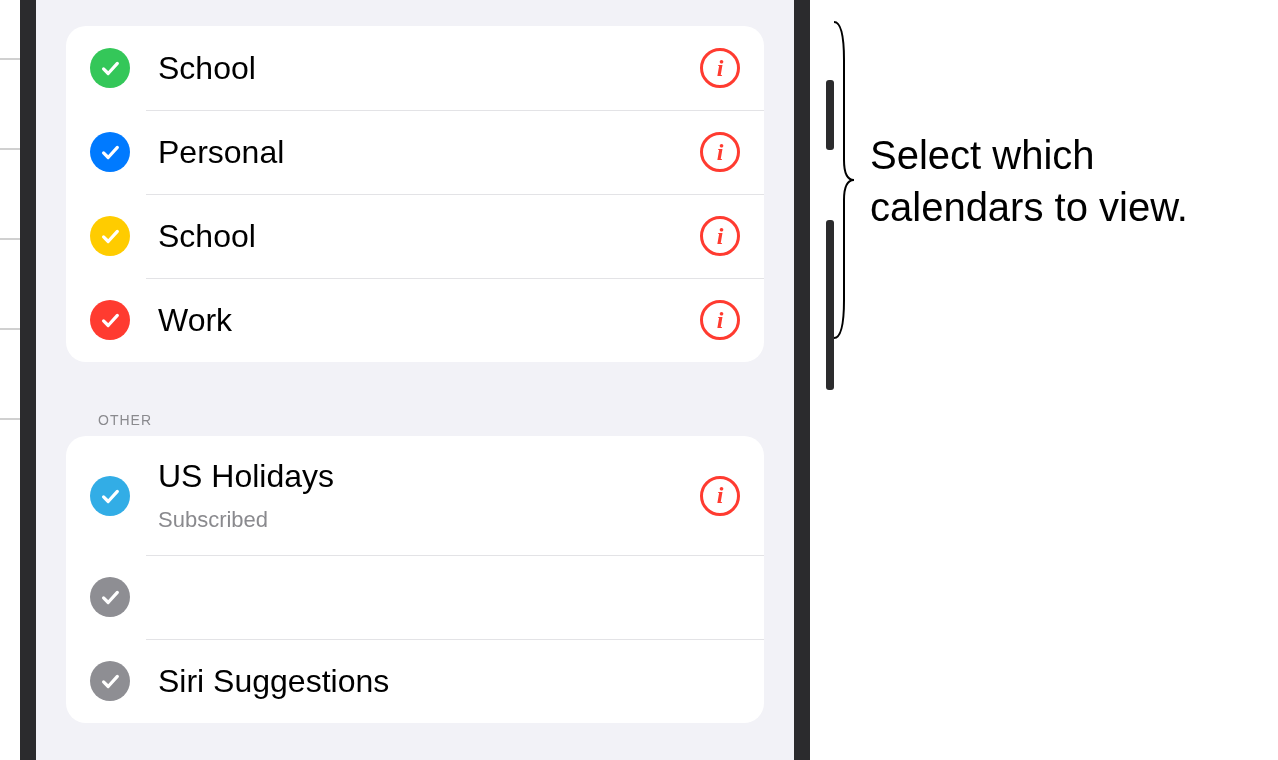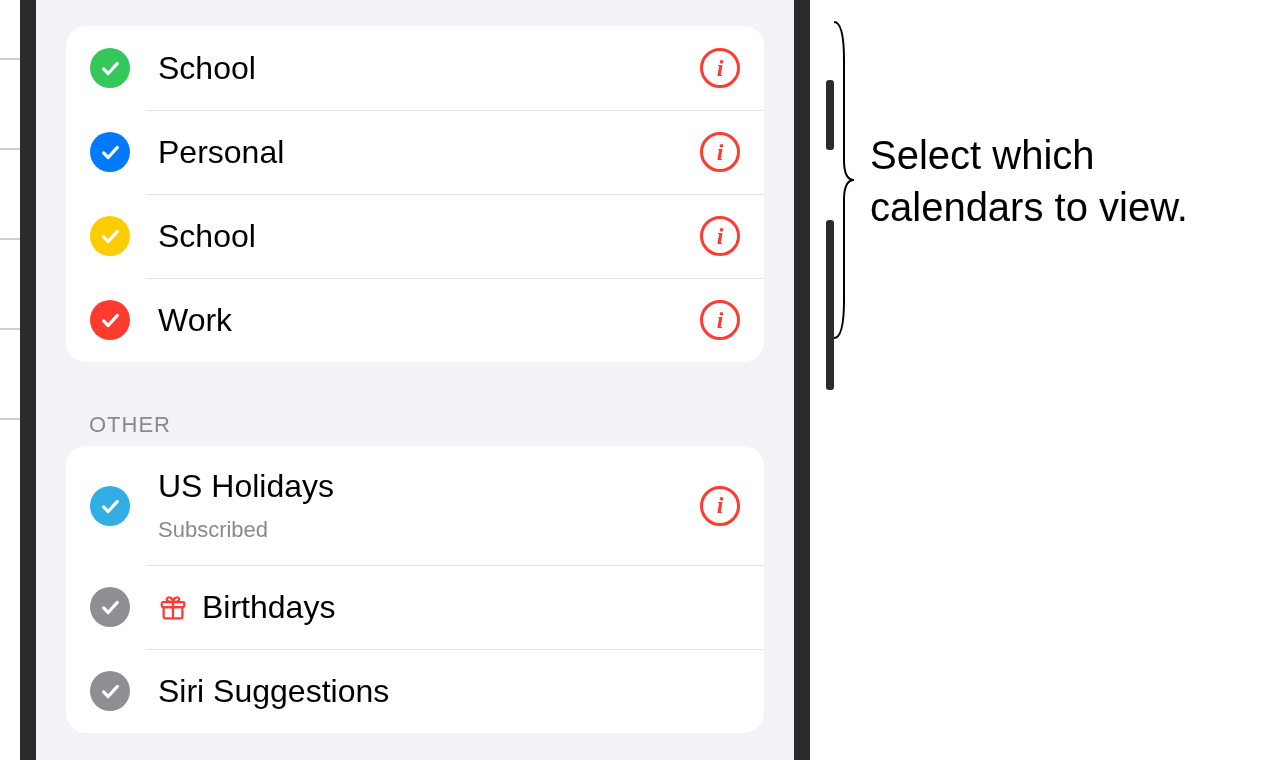--- a/index.html
+++ b/index.html
@@ -51,24 +51,24 @@
 
   .card {
     background: #ffffff;
     border-radius: 20px;
     margin-top: 8px;
     padding: 0;
   }
   .card.first { margin-top: 130px; } 
 
   .section-header {
-    font-size: 22px;
+    font-size: 14px;
     color: #8a8a8e;
     letter-spacing: 1px;
-    margin: 50px 0 6px 23px;
+    margin: 50px 0 6px 32px;
     font-weight: 400;
   }
 
   .row {
     display: flex;
     align-items: center;
     padding: 22px 24px;
     position: relative;
   }
   .row + .row::before {
@@ -230,34 +230,20 @@
         </div>
         <span class="info">i</span>
       </div>
 
       <div class="row">
         <span class="check" style="background:#8e8e93">
           <svg viewBox="0 0 24 24" fill="none" stroke="#fff" stroke-width="3.5" stroke-linecap="round" stroke-linejoin="round">
               <polyline points="5 13 10 18 20 7"></polyline>
             </svg>
         </span>
-        <div class="row-labels">
-          <div class="title-with-icon">
-            <span class="row-icon-prefix">
-              <svg viewBox="0 0 24 24" fill="none" stroke="#ff3b30" stroke-width="1.8">
-                <rect x="3" y="8" width="18" height="4" rx="1"></rect>
-                <rect x="4.5" y="12" width="15" height="9" rx="1"></rect>
-                <line x1="12" y1="8" x2="12" y2="21"></line>
-                <path d="M12 8 C12 4 7 3 7 6 C7 8 12 8 12 8 Z"></path>
-                <path d="M12 8 C12 4 17 3 17 6 C17 8 12 8 12 8 Z"></path>
-              </svg>
-            </span>
-            <span class="row-title">Birthdays</span>
-          </div>
-        </div>
       </div>
 
       <div class="row">
         <span class="check" style="background:#8e8e93">
           <svg viewBox="0 0 24 24" fill="none" stroke="#fff" stroke-width="3.5" stroke-linecap="round" stroke-linejoin="round">
               <polyline points="5 13 10 18 20 7"></polyline>
             </svg>
         </span>
         <div class="row-labels">
           <span class="row-title">Siri Suggestions</span>

